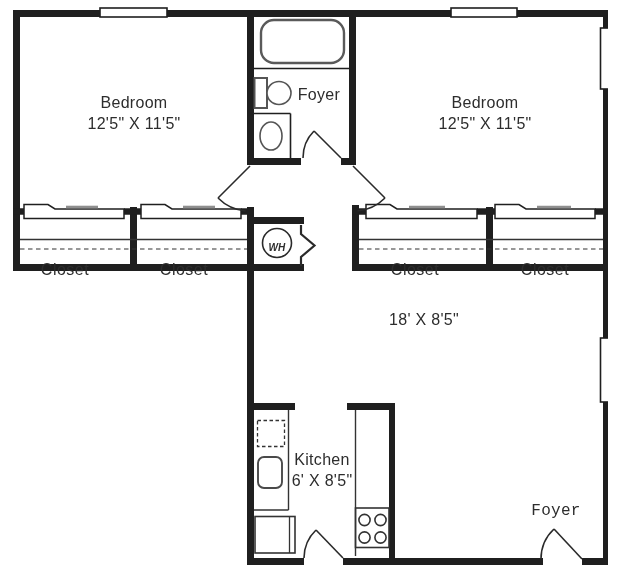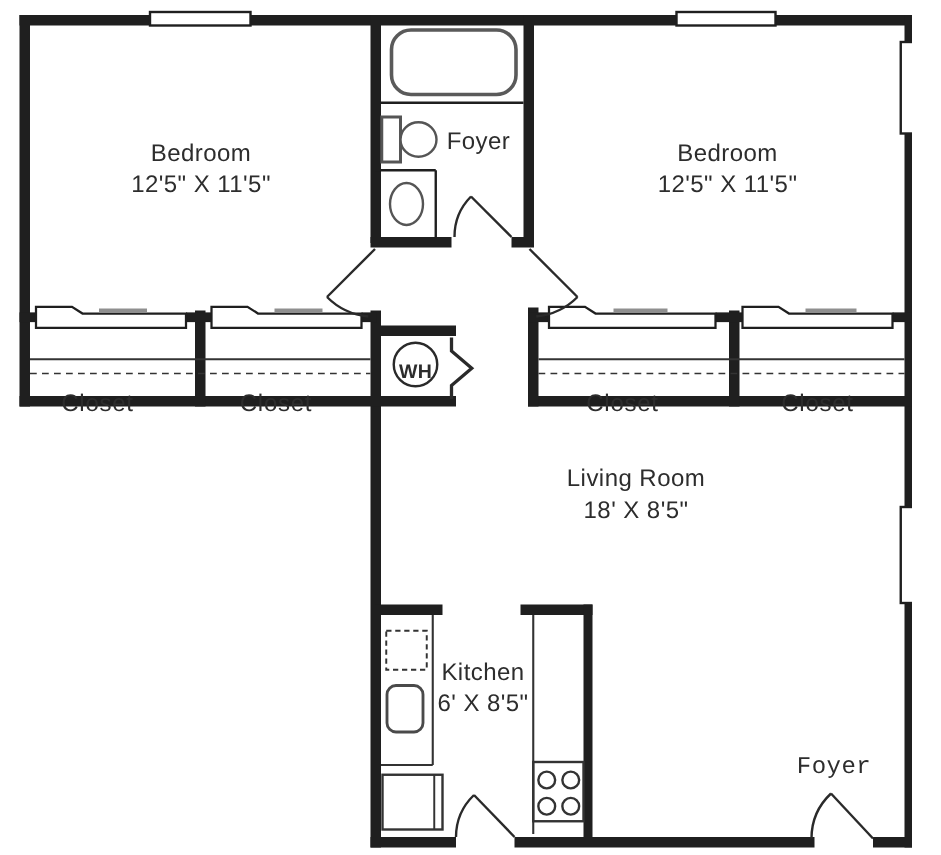--- a/index.html
+++ b/index.html
@@ -16,21 +16,21 @@
     transform:translateX(-50%);
     text-align:center;
     color:#2d2d2d;
     font-size:16px;
     letter-spacing:0.3px;
     line-height:21px;
     white-space:nowrap;
   }
   .lbl .dims{display:block;}
   .closet-lbl{font-size:16px;letter-spacing:0.5px;margin-top:36px;}
-  .wh-lbl{font-size:13px;letter-spacing:0.2px;font-weight:bold;}
+  .wh-lbl{font-size:10px;letter-spacing:0.2px;font-weight:bold;font-style:italic;}
   .foyer-lbl{font-size:16px;font-family:Liberation Mono, monospace;}
 </style>
 </head>
 <body>
 
 <div id="canvas">
 
   <svg id="plan-svg" width="627" height="570" viewBox="0 0 627 570">
 
     <g stroke="#1f1f1f" stroke-width="7" fill="none">
@@ -194,25 +194,24 @@
   </div>
   <div class="lbl closet-lbl" style="left:545px;top:223px;">
     <span>Closet</span>
   </div>
 
   <div class="lbl wh-lbl" style="left:277px;top:237px;">
     <span>WH</span>
   </div>
 
   <div class="lbl" style="left:424px;top:309px;">
-    <span>Living Room</span>
     <span class="dims">18' X 8'5"</span>
   </div>
 
-  <div class="lbl" style="left:322px;top:438px;">
+  <div class="lbl" style="left:322px;top:449px;">
     <span>Kitchen</span>
     <span class="dims">6' X 8'5"</span>
   </div>
 
 
   <div class="lbl foyer-lbl" style="left:556px;top:501px;">
     <span>Foyer</span>
   </div>
 
 </div>

